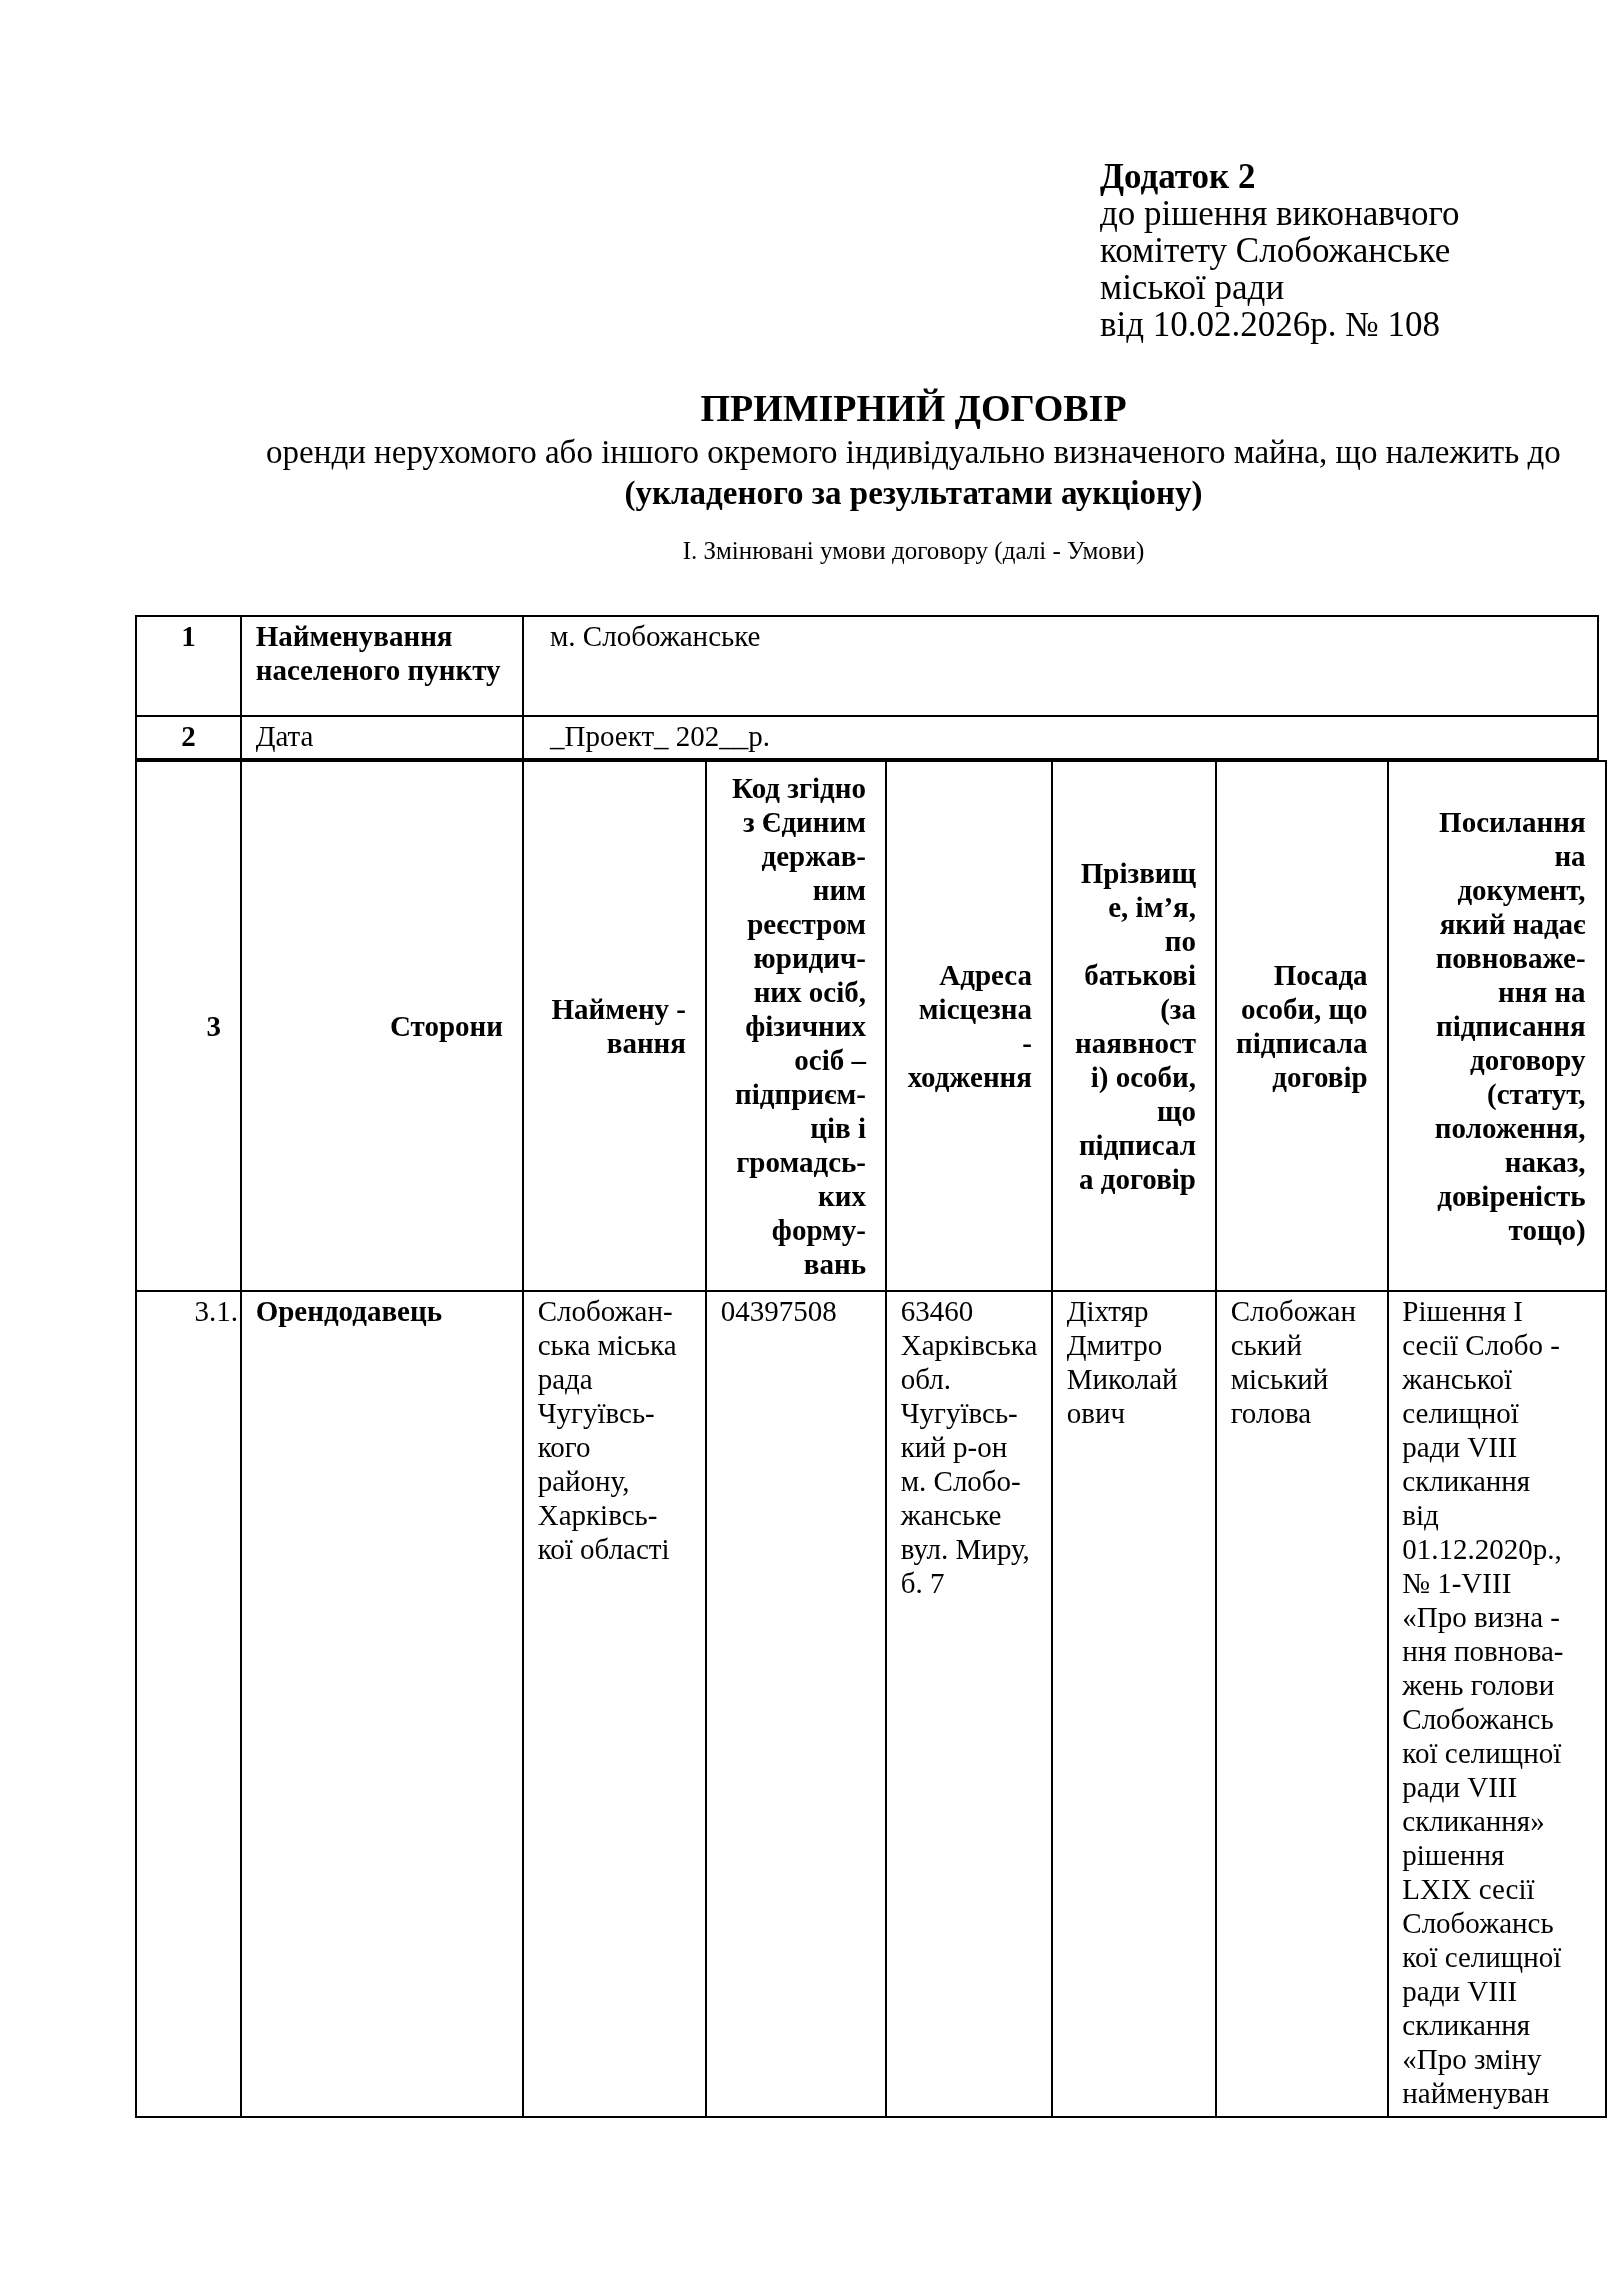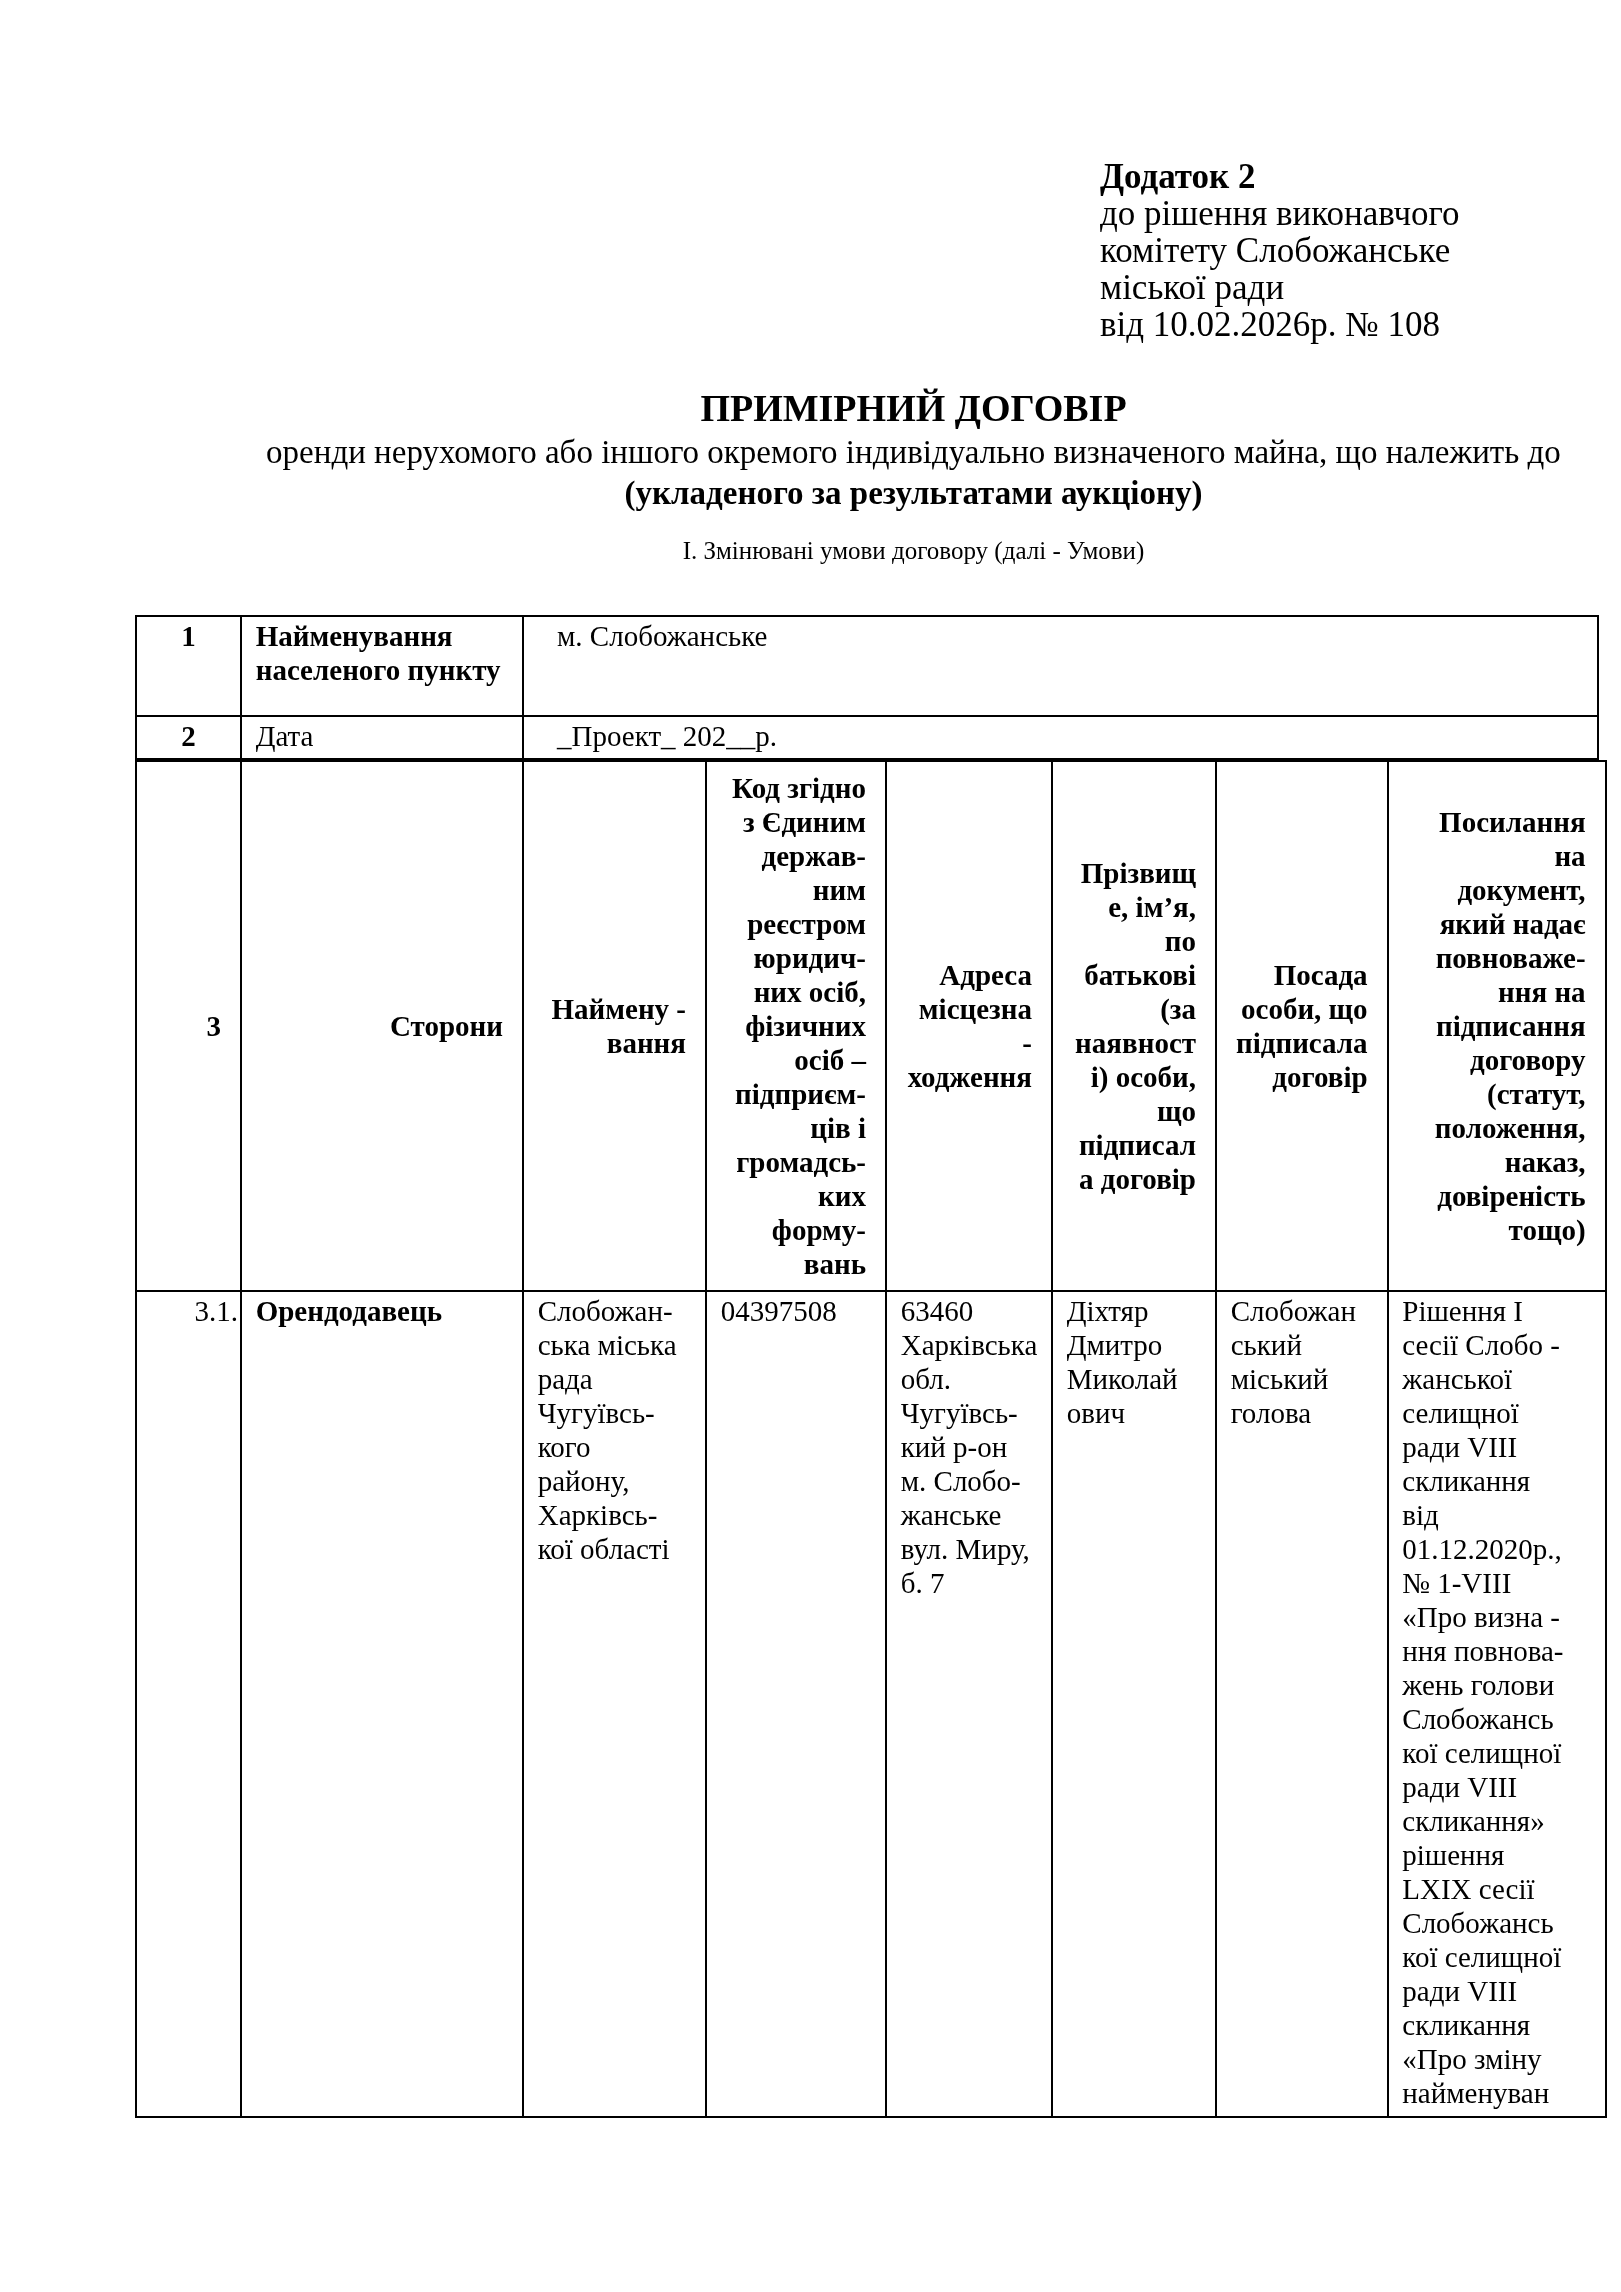--- a/index.html
+++ b/index.html
@@ -47,21 +47,21 @@
     border: 2px solid #000000;
     vertical-align: top;
     padding: 2px 5.9px 2px 13.7px;
     white-space: pre-line;
     overflow: hidden;
   }
   .tB { border-bottom: 2.9px solid #000; }
   td.num   { text-align: center; padding: 2px 2px; font-weight: bold; }
   td.num-r { text-align: right; padding: 2px 2px; }
   td.label-b { font-weight: bold; }
-  .tA td.value { padding-left: 33px; }
+  .tA td.value { padding-left: 26px; }
   .tB tr.hrow td {
     vertical-align: middle;
     text-align: right;
     font-weight: bold;
     padding: 2px 19px;
   }
 </style>
 </head>
 <body>
 

